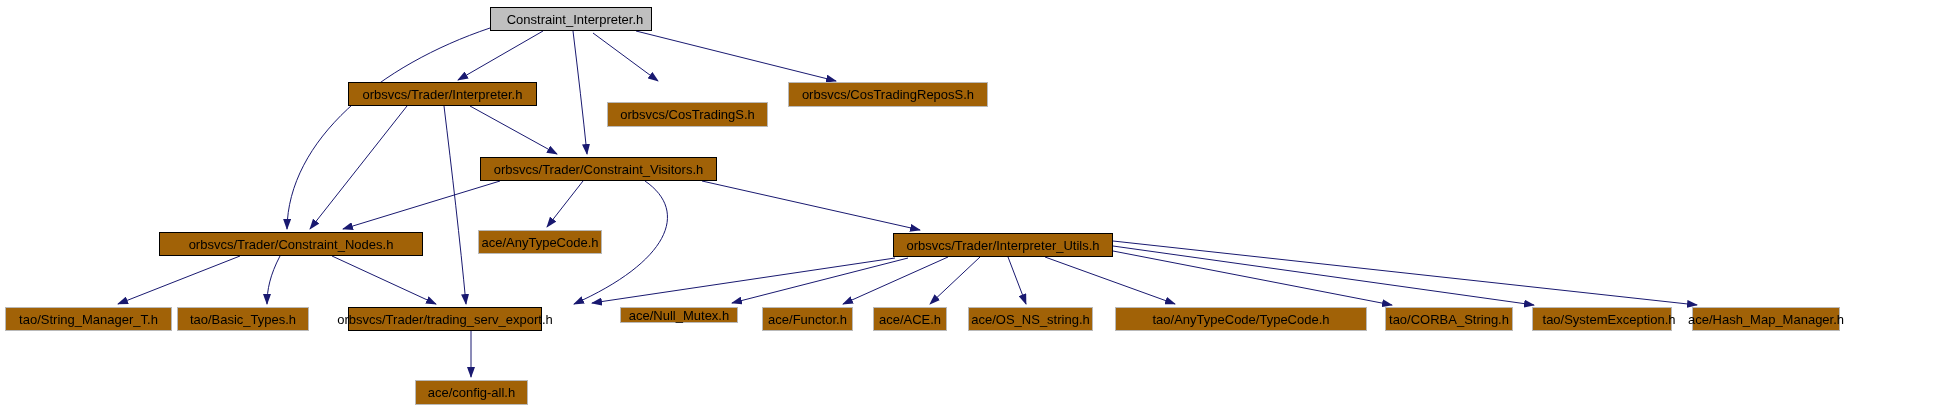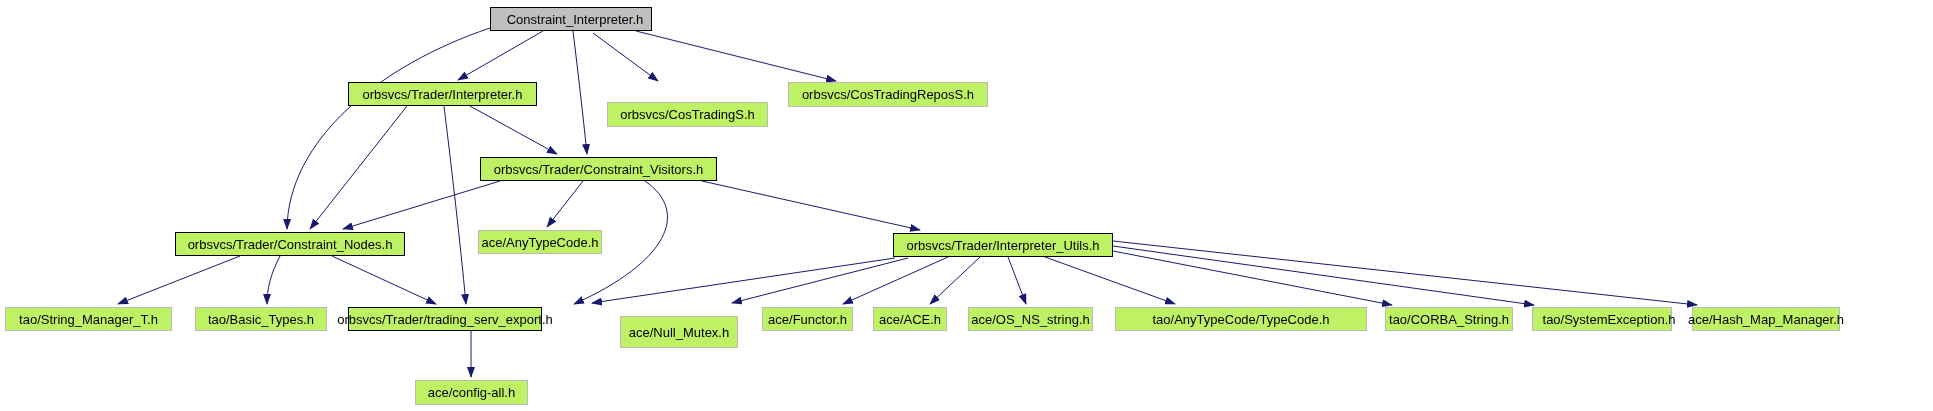--- a/index.html
+++ b/index.html
@@ -8,21 +8,21 @@
     width:1933px;height:411px;
     background:#ffffff;
     font-family:"Liberation Sans", sans-serif;
     overflow:hidden;
   }
   svg.edges{position:absolute;left:0;top:0;width:1933px;height:411px;}
   .node{
     position:absolute;
     box-sizing:border-box;
     display:flex;align-items:center;justify-content:center;
-    background:#bef264;
+    background:#a16207;
     border:1px solid #b9b9b9;
     color:#000;
     font-size:13px;
     line-height:1;
     white-space:nowrap;
     text-align:center;
   }
   .node.linked{border-color:#000000;}
   .node.root{border-color:#000000;background:#bfbfbf;}
 </style>
@@ -63,27 +63,27 @@
         <path d="M1113,241 L1697,305" fill="none" stroke="#191970" stroke-width="1" marker-end="url(#arrow)"></path>
         <path d="M471,331 L471,377" fill="none" stroke="#191970" stroke-width="1" marker-end="url(#arrow)"></path>
       </g>
   </svg>
   <div id="nodes-layer">
       <div class="node root" style="left: 490px; top: 7px; width: 162px; height: 24px; padding-left: 8px;">Constraint_Interpreter.h</div>
       <div class="node linked" style="left: 348px; top: 82px; width: 189px; height: 24px;">orbsvcs/Trader/Interpreter.h</div>
       <div class="node plain" style="left: 607px; top: 82px; width: 161px; height: 25px; margin-top: 20px;">orbsvcs/CosTradingS.h</div>
       <div class="node plain" style="left: 788px; top: 82px; width: 200px; height: 25px;">orbsvcs/CosTradingReposS.h</div>
       <div class="node linked" style="left: 480px; top: 157px; width: 237px; height: 24px;">orbsvcs/Trader/Constraint_Visitors.h</div>
-      <div class="node linked" style="left: 175px; top: 232px; width: 230px; height: 24px;">orbsvcs/Trader/Constraint_Nodes.h</div>
+      <div class="node linked" style="left: 159px; top: 232px; width: 264px; height: 24px;">orbsvcs/Trader/Constraint_Nodes.h</div>
       <div class="node plain" style="left: 478px; top: 230px; width: 124px; height: 24px;">ace/AnyTypeCode.h</div>
       <div class="node linked" style="left: 893px; top: 233px; width: 220px; height: 24px;">orbsvcs/Trader/Interpreter_Utils.h</div>
       <div class="node plain" style="left: 5px; top: 307px; width: 167px; height: 24px;">tao/String_Manager_T.h</div>
-      <div class="node plain" style="left: 195px; top: 307px; width: 132px; height: 24px;">tao/Basic_Types.h</div>
+      <div class="node plain" style="left: 177px; top: 307px; width: 132px; height: 24px;">tao/Basic_Types.h</div>
       <div class="node linked" style="left: 348px; top: 307px; width: 194px; height: 24px;">orbsvcs/Trader/trading_serv_export.h</div>
-      <div class="node plain" style="left: 620px; top: 316px; width: 118px; height: 32px;">ace/Null_Mutex.h</div>
+      <div class="node plain" style="left: 620px; top: 307px; width: 118px; height: 16px;">ace/Null_Mutex.h</div>
       <div class="node plain" style="left: 762px; top: 307px; width: 91px; height: 24px;">ace/Functor.h</div>
       <div class="node plain" style="left: 873px; top: 307px; width: 74px; height: 24px;">ace/ACE.h</div>
       <div class="node plain" style="left: 968px; top: 307px; width: 125px; height: 24px;">ace/OS_NS_string.h</div>
       <div class="node plain" style="left: 1115px; top: 307px; width: 252px; height: 24px;">tao/AnyTypeCode/TypeCode.h</div>
       <div class="node plain" style="left: 1385px; top: 307px; width: 128px; height: 24px;">tao/CORBA_String.h</div>
       <div class="node plain" style="left: 1532px; top: 307px; width: 140px; height: 24px; padding-left: 14px;">tao/SystemException.h</div>
       <div class="node plain" style="left: 1692px; top: 307px; width: 148px; height: 24px;">ace/Hash_Map_Manager.h</div>
       <div class="node plain" style="left: 415px; top: 380px; width: 113px; height: 25px;">ace/config-all.h</div>
     </div>
 </div>

